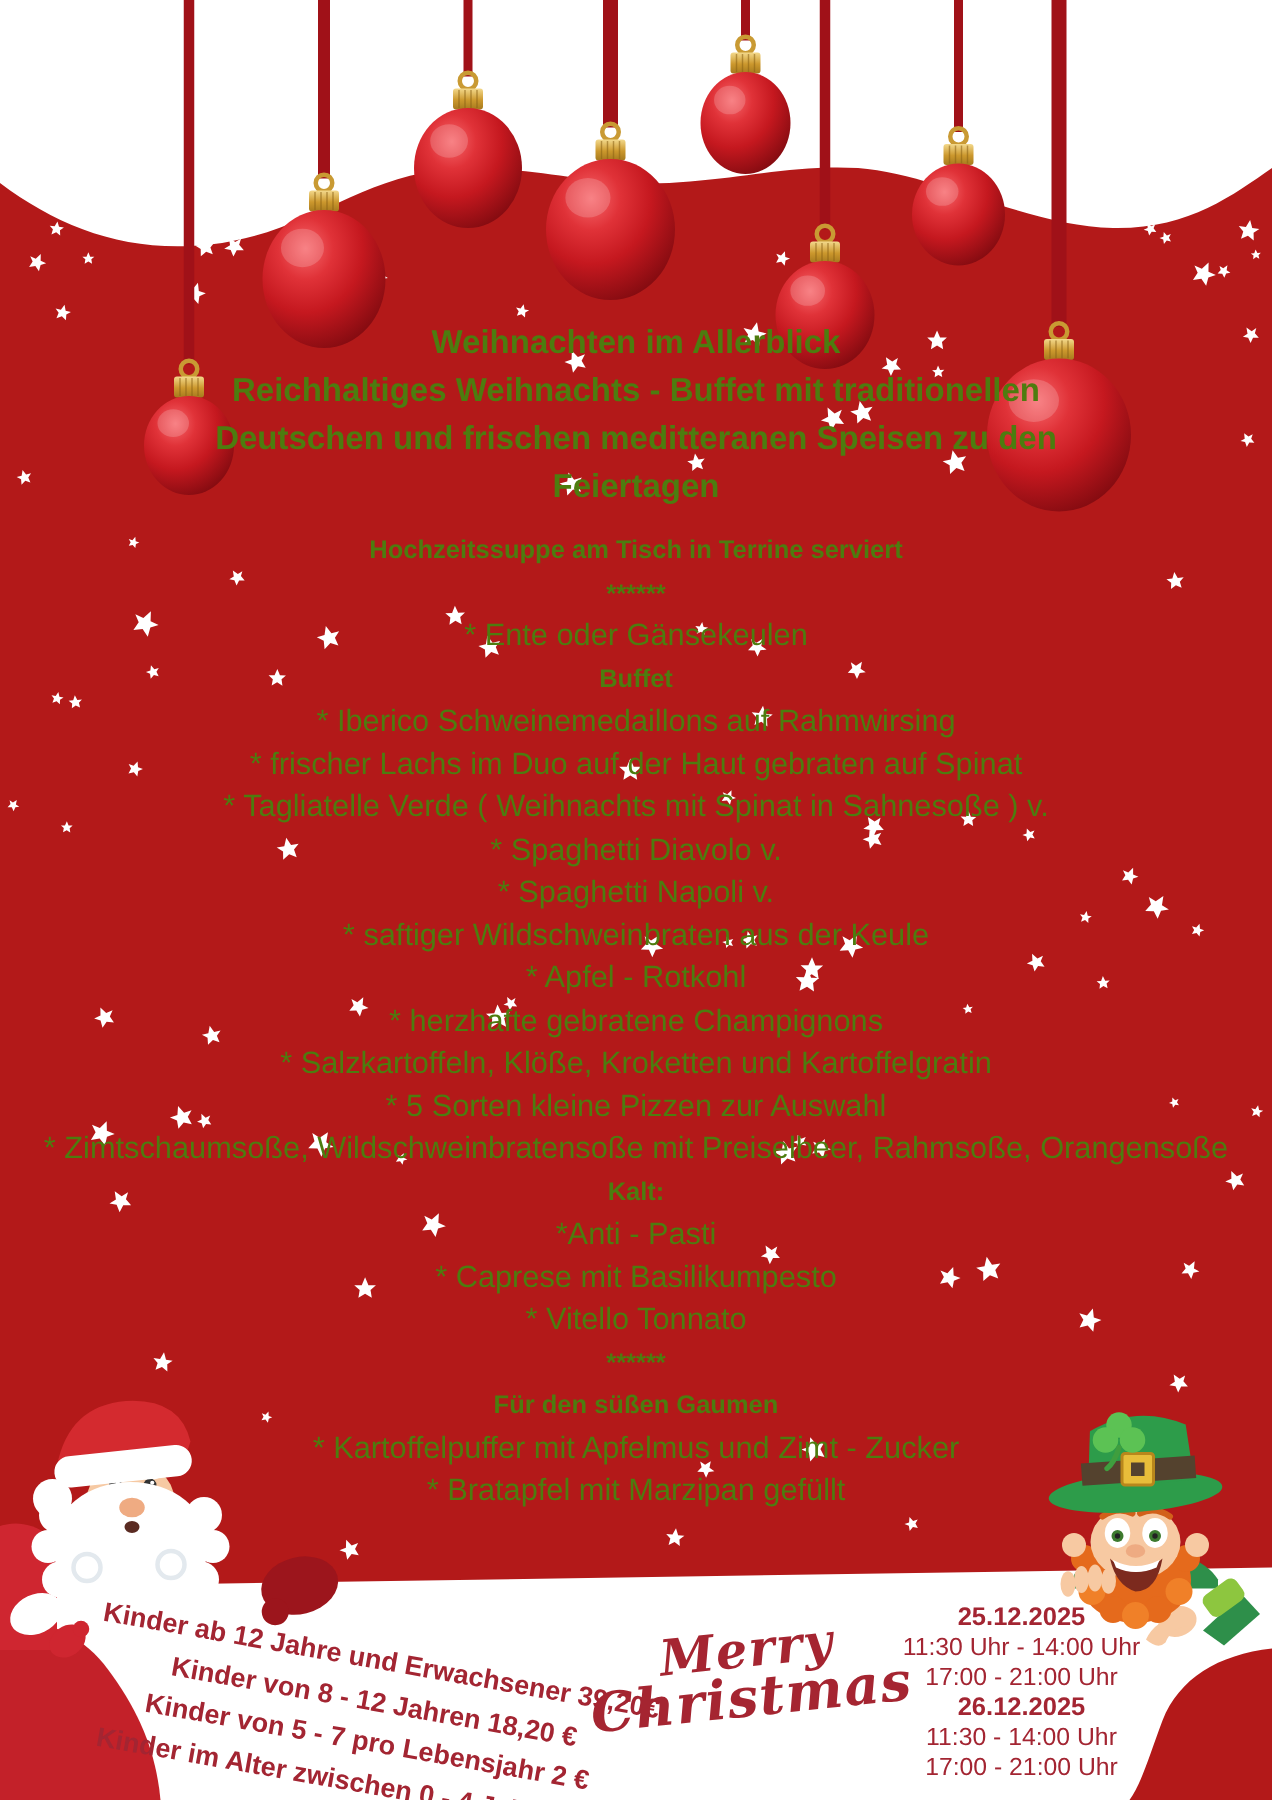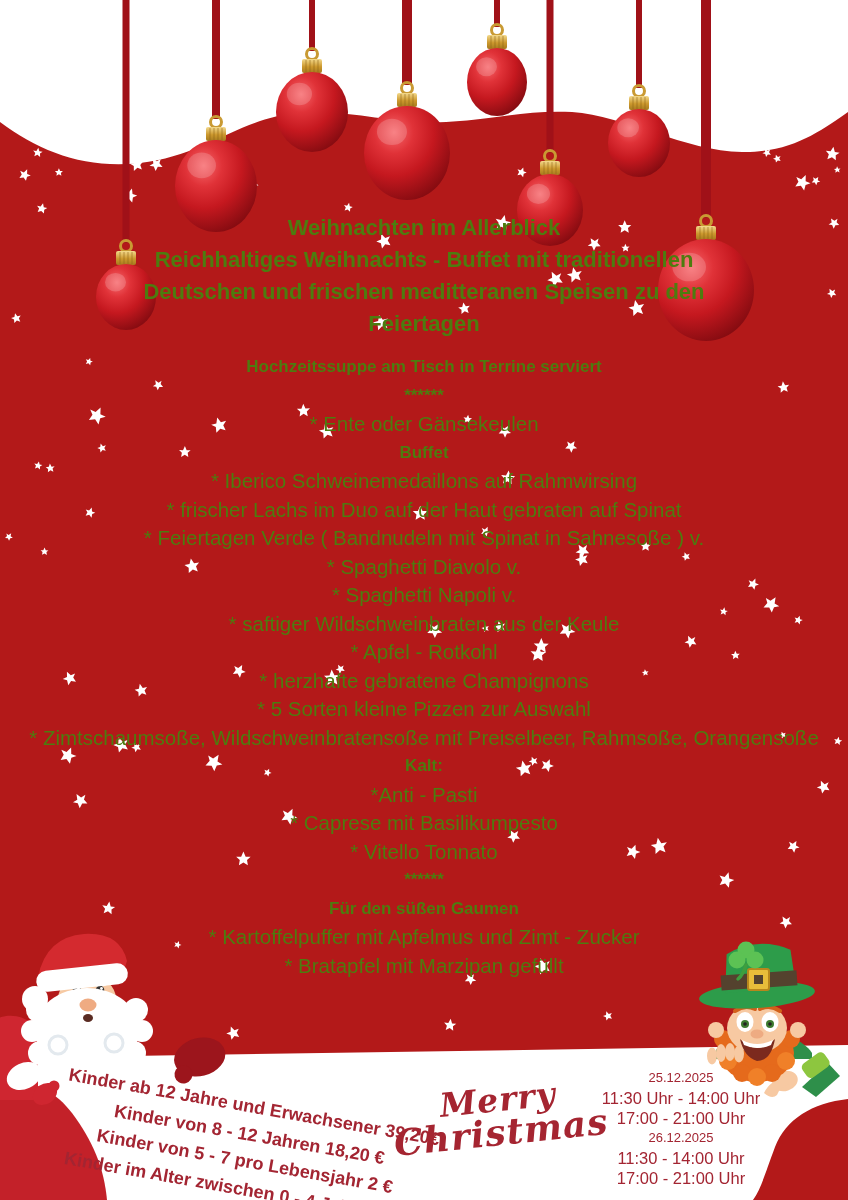--- a/index.html
+++ b/index.html
@@ -31,21 +31,21 @@
     transform:rotate(-6deg);color:#a52531;z-index:8;
     font-family:"DejaVu Serif",serif;font-style:italic;font-weight:700;
   }
   .greeting .g1{font-size:33px;line-height:32px;letter-spacing:1px;}
   .greeting .g2{font-size:36px;line-height:36px;margin-top:-2px;letter-spacing:1px;}
   
   .schedule{
     position:absolute;left:566px;top:1068px;width:230px;text-align:center;
     color:#a32532;z-index:8;
   }
-  .schedule .date{font-size:13px;font-weight:400;line-height:20px;}
+  .schedule .date{font-size:17px;font-weight:700;line-height:20px;}
   .schedule .time{font-size:16.5px;font-weight:400;line-height:20px;}
   .char{position:absolute;z-index:7;}
 </style>
 </head>
 <body>
 
 <svg class="layer" width="848" height="1200" viewBox="0 0 848 1200" style="z-index:1">
   <defs>
     <radialGradient id="ballGrad" cx="35%" cy="28%" r="80%">
       <stop offset="0%" stop-color="#f7676b"></stop>
@@ -285,26 +285,27 @@
       <div class="title-line">Deutschen und frischen meditteranen Speisen zu den</div>
       <div class="title-line">Feiertagen</div>
     </div>
   <div id="menu-lines">
       <div class="menu-line heading intro">Hochzeitssuppe am Tisch in Terrine serviert</div>
       <div class="menu-line heading">******</div>
       <div class="menu-line">* Ente oder Gänsekeulen</div>
       <div class="menu-line heading">Buffet</div>
       <div class="menu-line">* Iberico Schweinemedaillons auf Rahmwirsing</div>
       <div class="menu-line">* frischer Lachs im Duo auf der Haut gebraten auf Spinat</div>
-      <div class="menu-line">* Feiertagen Verde ( Bandnudeln mit Spinat in Sahnesoße ) v.</div>
+      <div class="menu-line">* Tagliatelle Verde ( Weihnachts mit Spinat in Sahnesoße ) v.</div>
       <div class="menu-line">* Spaghetti Diavolo v.</div>
       <div class="menu-line">* Spaghetti Napoli v.</div>
       <div class="menu-line">* saftiger Wildschweinbraten aus der Keule</div>
       <div class="menu-line">* Apfel - Rotkohl</div>
       <div class="menu-line">* herzhafte gebratene Champignons</div>
+      <div class="menu-line">* Salzkartoffeln, Klöße, Kroketten und Kartoffelgratin</div>
       <div class="menu-line">* 5 Sorten kleine Pizzen zur Auswahl</div>
       <div class="menu-line">* Zimtschaumsoße, Wildschweinbratensoße mit Preiselbeer, Rahmsoße, Orangensoße</div>
       <div class="menu-line heading">Kalt:</div>
       <div class="menu-line">*Anti - Pasti</div>
       <div class="menu-line">* Caprese mit Basilikumpesto</div>
       <div class="menu-line">* Vitello Tonnato</div>
       <div class="menu-line heading">******</div>
       <div class="menu-line heading">Für den süßen Gaumen</div>
       <div class="menu-line">* Kartoffelpuffer mit Apfelmus und Zimt - Zucker</div>
       <div class="menu-line">* Bratapfel mit Marzipan gefüllt</div>

